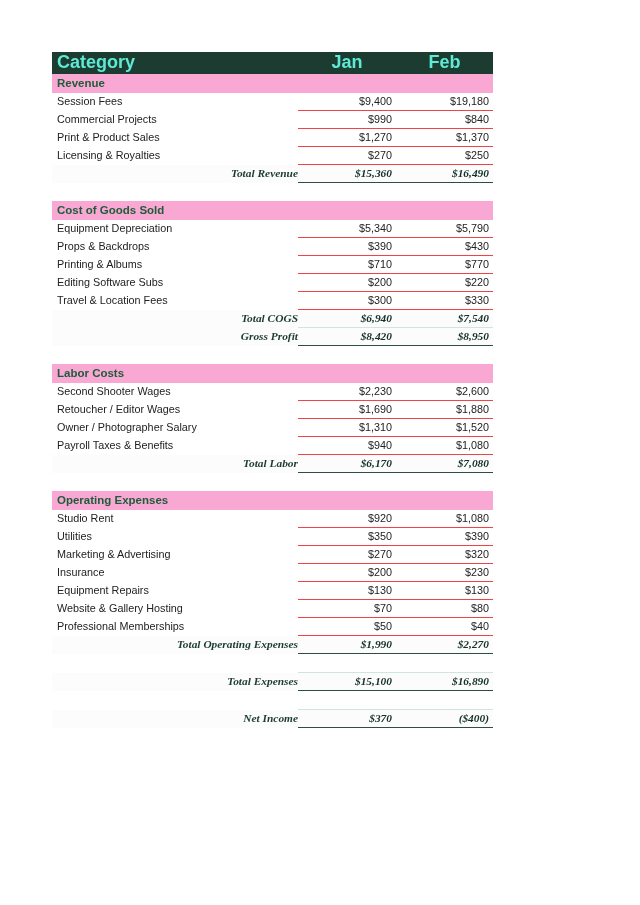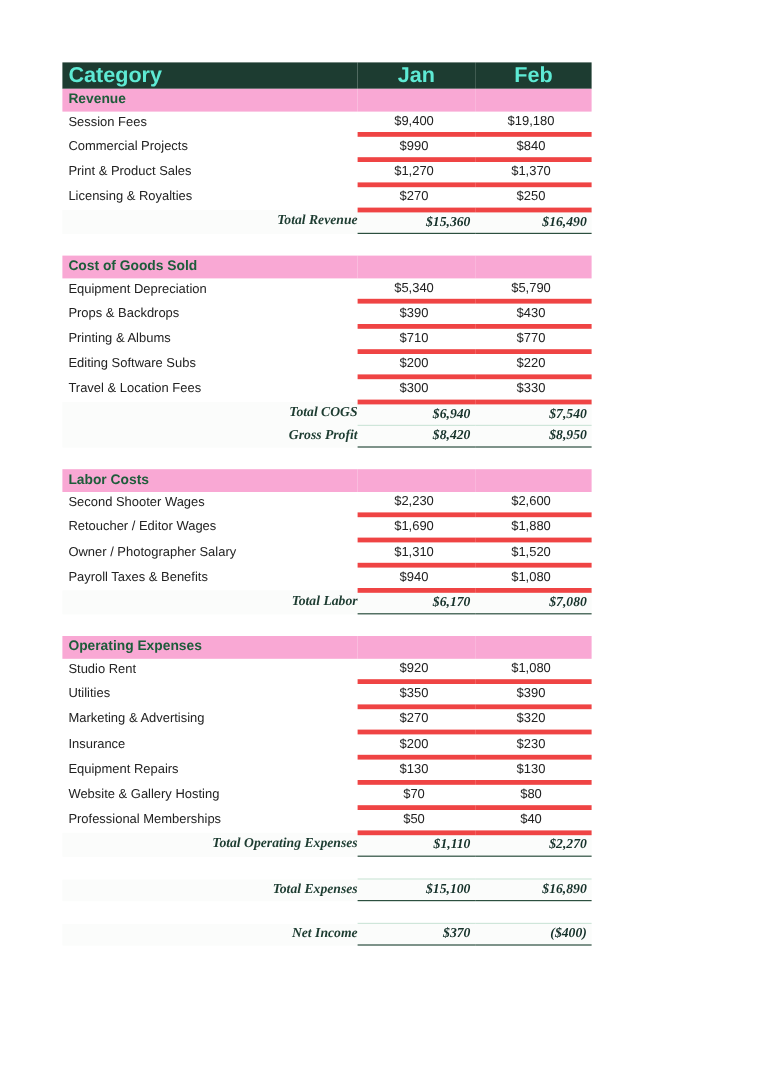--- a/index.html
+++ b/index.html
@@ -58,23 +58,23 @@
   tr.item td {
     font-size: 10.8px;
     color: #222222;
     padding: 2px 0 2px 0;
     height: 13px;
     line-height: 13px;
     font-family: "Liberation Sans", sans-serif;
   }
   tr.item td.lbl { padding-left: 5px; text-align: left; }
   tr.item td.num {
-    text-align: center;
+    text-align: right;
     padding-right: 4px;
-    border-bottom: 4px solid #ef4444;
+    border-bottom: 1px solid #ef4444;
   }
 
   
   tr.total td {
     font-family: "Liberation Serif", serif;
     font-style: italic;
     font-weight: bold;
     font-size: 11.4px;
     color: #1d5c3a;
     padding: 2px 0 2px 0;
@@ -267,21 +267,21 @@
           <td class="num">$70</td>
           <td class="num">$80</td>
         </tr>
         <tr class="item">
           <td class="lbl">Professional Memberships</td>
           <td class="num">$50</td>
           <td class="num">$40</td>
         </tr>
         <tr class="total ruled">
           <td class="lbl">Total Operating Expenses</td>
-          <td class="num">$1,110</td>
+          <td class="num">$1,990</td>
           <td class="num">$2,270</td>
         </tr>
         <tr class="spacer">
           <td colspan="3"></td>
         </tr>
         <tr class="total ruled">
           <td class="lbl">Total Expenses</td>
           <td class="num">$15,100</td>
           <td class="num">$16,890</td>
         </tr>

